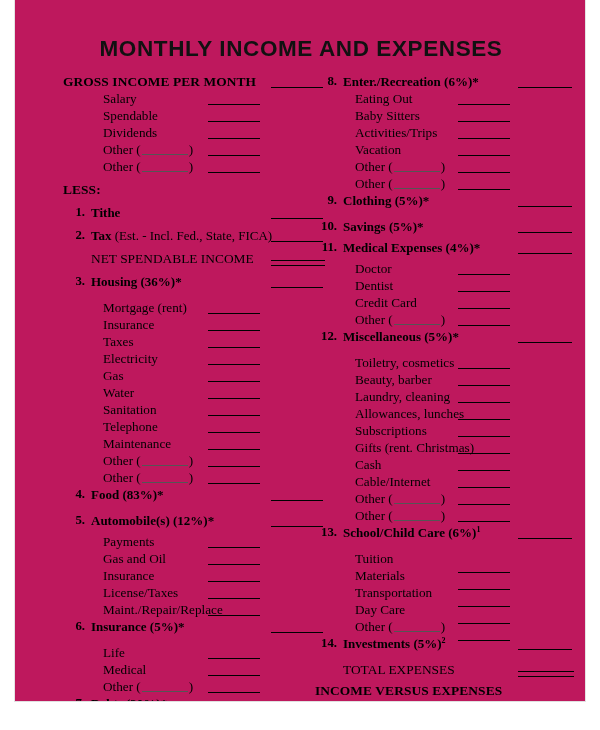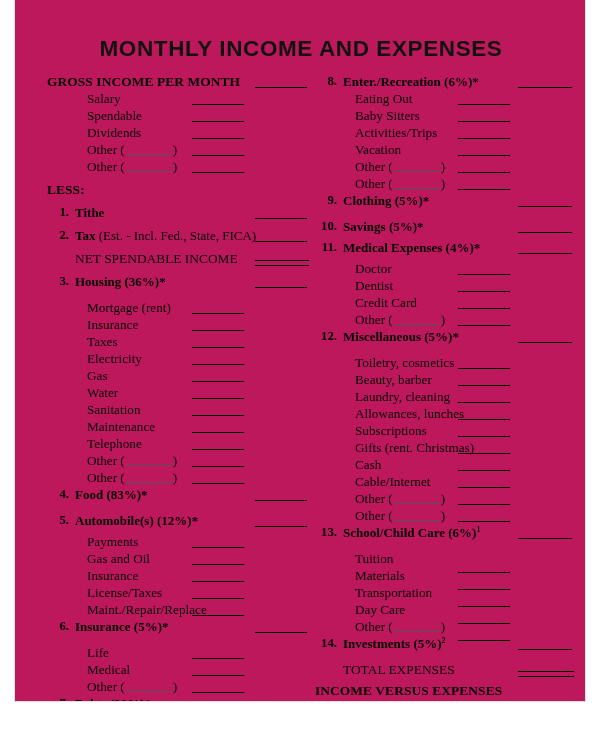--- a/index.html
+++ b/index.html
@@ -40,21 +40,21 @@
     font-size: 22.5px;
     letter-spacing: 0.6px;
     color: #111111;
   }
 
   .col {
     position: absolute;
     top: 74px;
     width: 272px;
   }
-  .col-left  { left: 32px; }
+  .col-left  { left: 48px; }
   .col-right { left: 300px; }
 
   
   .row {
     position: relative;
     height: 17px;
     font-size: 13.2px;
   }
   .row.gap   { height: 23px; }
   .row.gap2  { height: 21px; }
@@ -218,25 +218,25 @@
     </div>
     <div class="row">
       <span class="lbl sub">Water</span>
       <span class="line sub"></span>
     </div>
     <div class="row">
       <span class="lbl sub">Sanitation</span>
       <span class="line sub"></span>
     </div>
     <div class="row">
+      <span class="lbl sub">Telephone</span>
+      <span class="line sub"></span>
+    </div>
+    <div class="row">
       <span class="lbl sub">Maintenance</span>
-      <span class="line sub"></span>
-    </div>
-    <div class="row">
-      <span class="lbl sub">Telephone</span>
       <span class="line sub"></span>
     </div>
     <div class="row">
       <span class="lbl sub"><span>Other (</span><span class="otherblank"></span>)</span>
       <span class="line sub"></span>
     </div>
     <div class="row">
       <span class="lbl sub"><span>Other (</span><span class="otherblank"></span>)</span>
       <span class="line sub"></span>
     </div>

